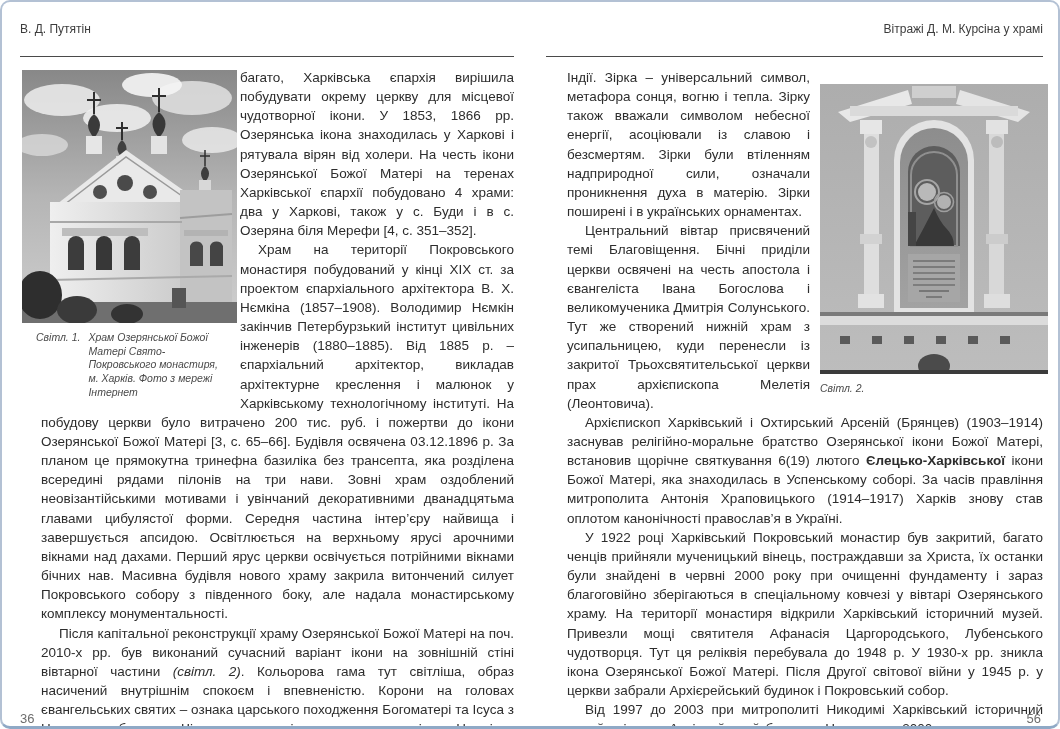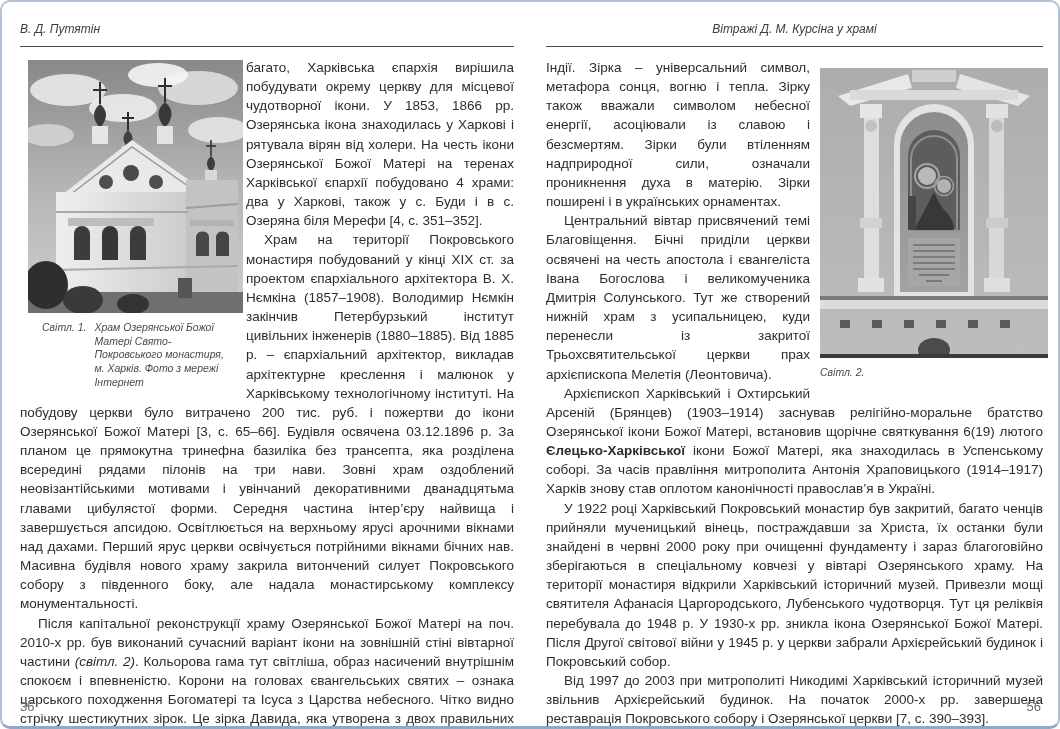--- a/index.html
+++ b/index.html
@@ -22,67 +22,66 @@
     position: relative;
     width: 530px;
     height: 100%;
     padding: 20px 16px 30px 18px;
     overflow: hidden;
   }
   .page.right-page { padding: 20px 15px 30px 16px; }
 
   .running-head {
     font-size: 12px;
-    font-style: italic;
     color: #3c3c3c;
     line-height: 1.25;
-    padding-bottom: 9px;
+    padding-bottom: 19px;
     border-bottom: 1.2px solid #4a4a4a;
   }
-  .running-head.align-right { text-align: center; }
+  .running-head.align-right { text-align: right; }
 
   .page-content {
     margin-top: 11px;
     font-size: 13.5px;
     line-height: 1.42;
     color: #2d2d2d;
     text-align: justify;
   }
 
-  .page-content p { text-indent: 18px; }
+  .page-content p { text-indent: 18px; margin-left: 21px; }
   .page-content p.noindent { text-indent: 0; }
 
   figure.fig-left {
     float: left;
     width: 208px;
-    margin: 2px 10px 6px 8px;
+    margin: 2px 10px 6px 2px;
   }
   figure.fig-right {
     float: right;
     width: 223px;
-    margin: 10px 0 6px 10px;
+    margin: 16px 0 6px 10px;
   }
   figure svg { display: block; }
 
   figcaption {
     margin-top: 8px;
     display: flex;
     gap: 8px;
     font-size: 10.5px;
     font-style: italic;
     color: #4a4a4a;
     line-height: 1.3;
     text-align: left;
   }
   .fig-left figcaption { padding-left: 14px; }
   .cap-label { white-space: nowrap; }
 
   .page-number {
     position: absolute;
-    bottom: 12px;
+    bottom: 0;
     font-size: 13px;
     color: #6d6d6d;
   }
   .page-number.num-left { left: 18px; }
   .page-number.num-right { right: 17px; }
 
   em.inline-it { font-style: italic; }
   strong.inline-b { font-weight: bold; }
 </style>
 </head>

